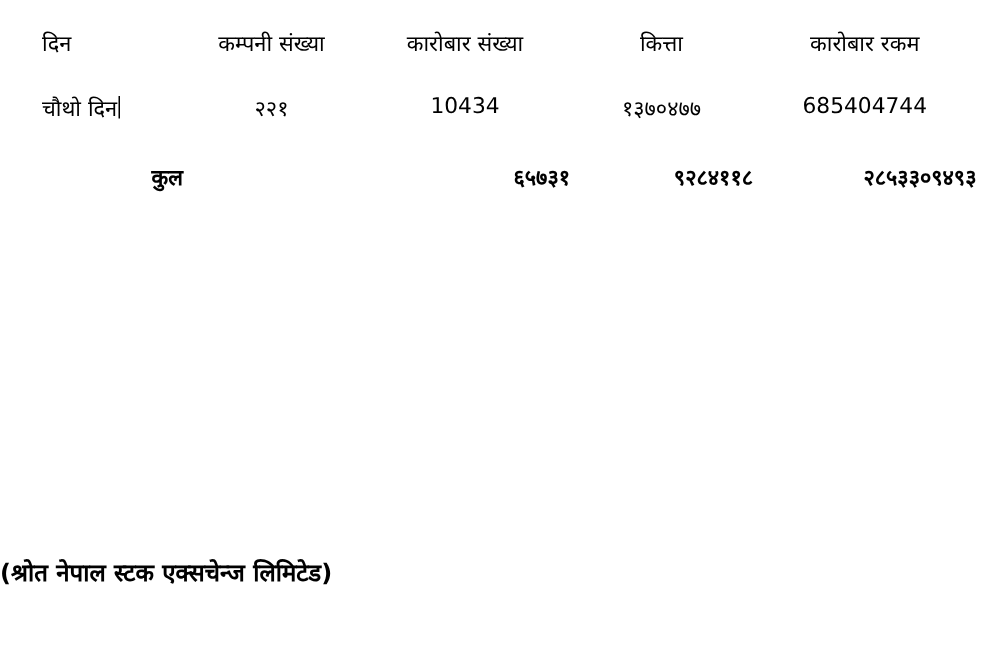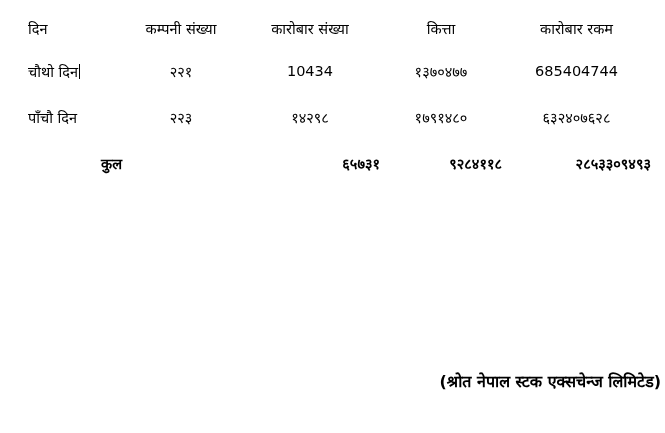--- a/index.html
+++ b/index.html
@@ -71,21 +71,21 @@
     height: 15px;
     background: #000;
     vertical-align: -2px;
     margin-left: 1px;
   }
   .source-line {
     position: absolute;
     left: 0;
     right: 0;
     top: 370px;
-    text-align: right;
+    text-align: left;
     font-size: 16px;
     font-weight: bold;
   }
 </style>
 </head>
 <body>
 
 <div id="sheet">
 
   <table class="data-table">
@@ -106,27 +106,20 @@
       </tr>
     </thead>
     <tbody>
       <tr>
         <td class="col-day"><span>चौथो दिन</span><span class="caret"></span></td>
         <td>२२१</td>
         <td>10434</td>
         <td>१३७०४७७</td>
         <td>685404744</td>
       </tr>
-      <tr>
-        <td class="col-day">पाँचौ दिन</td>
-        <td>२२३</td>
-        <td>१४२९८</td>
-        <td>१७९१४८०</td>
-        <td>६३२४०७६२८</td>
-      </tr>
       <tr class="total-row">
         <td class="col-day">कुल</td>
         <td></td>
         <td>६५७३१</td>
         <td>९२८४११८</td>
         <td>२८५३३०९४९३</td>
       </tr>
     </tbody>
   </table>
 

